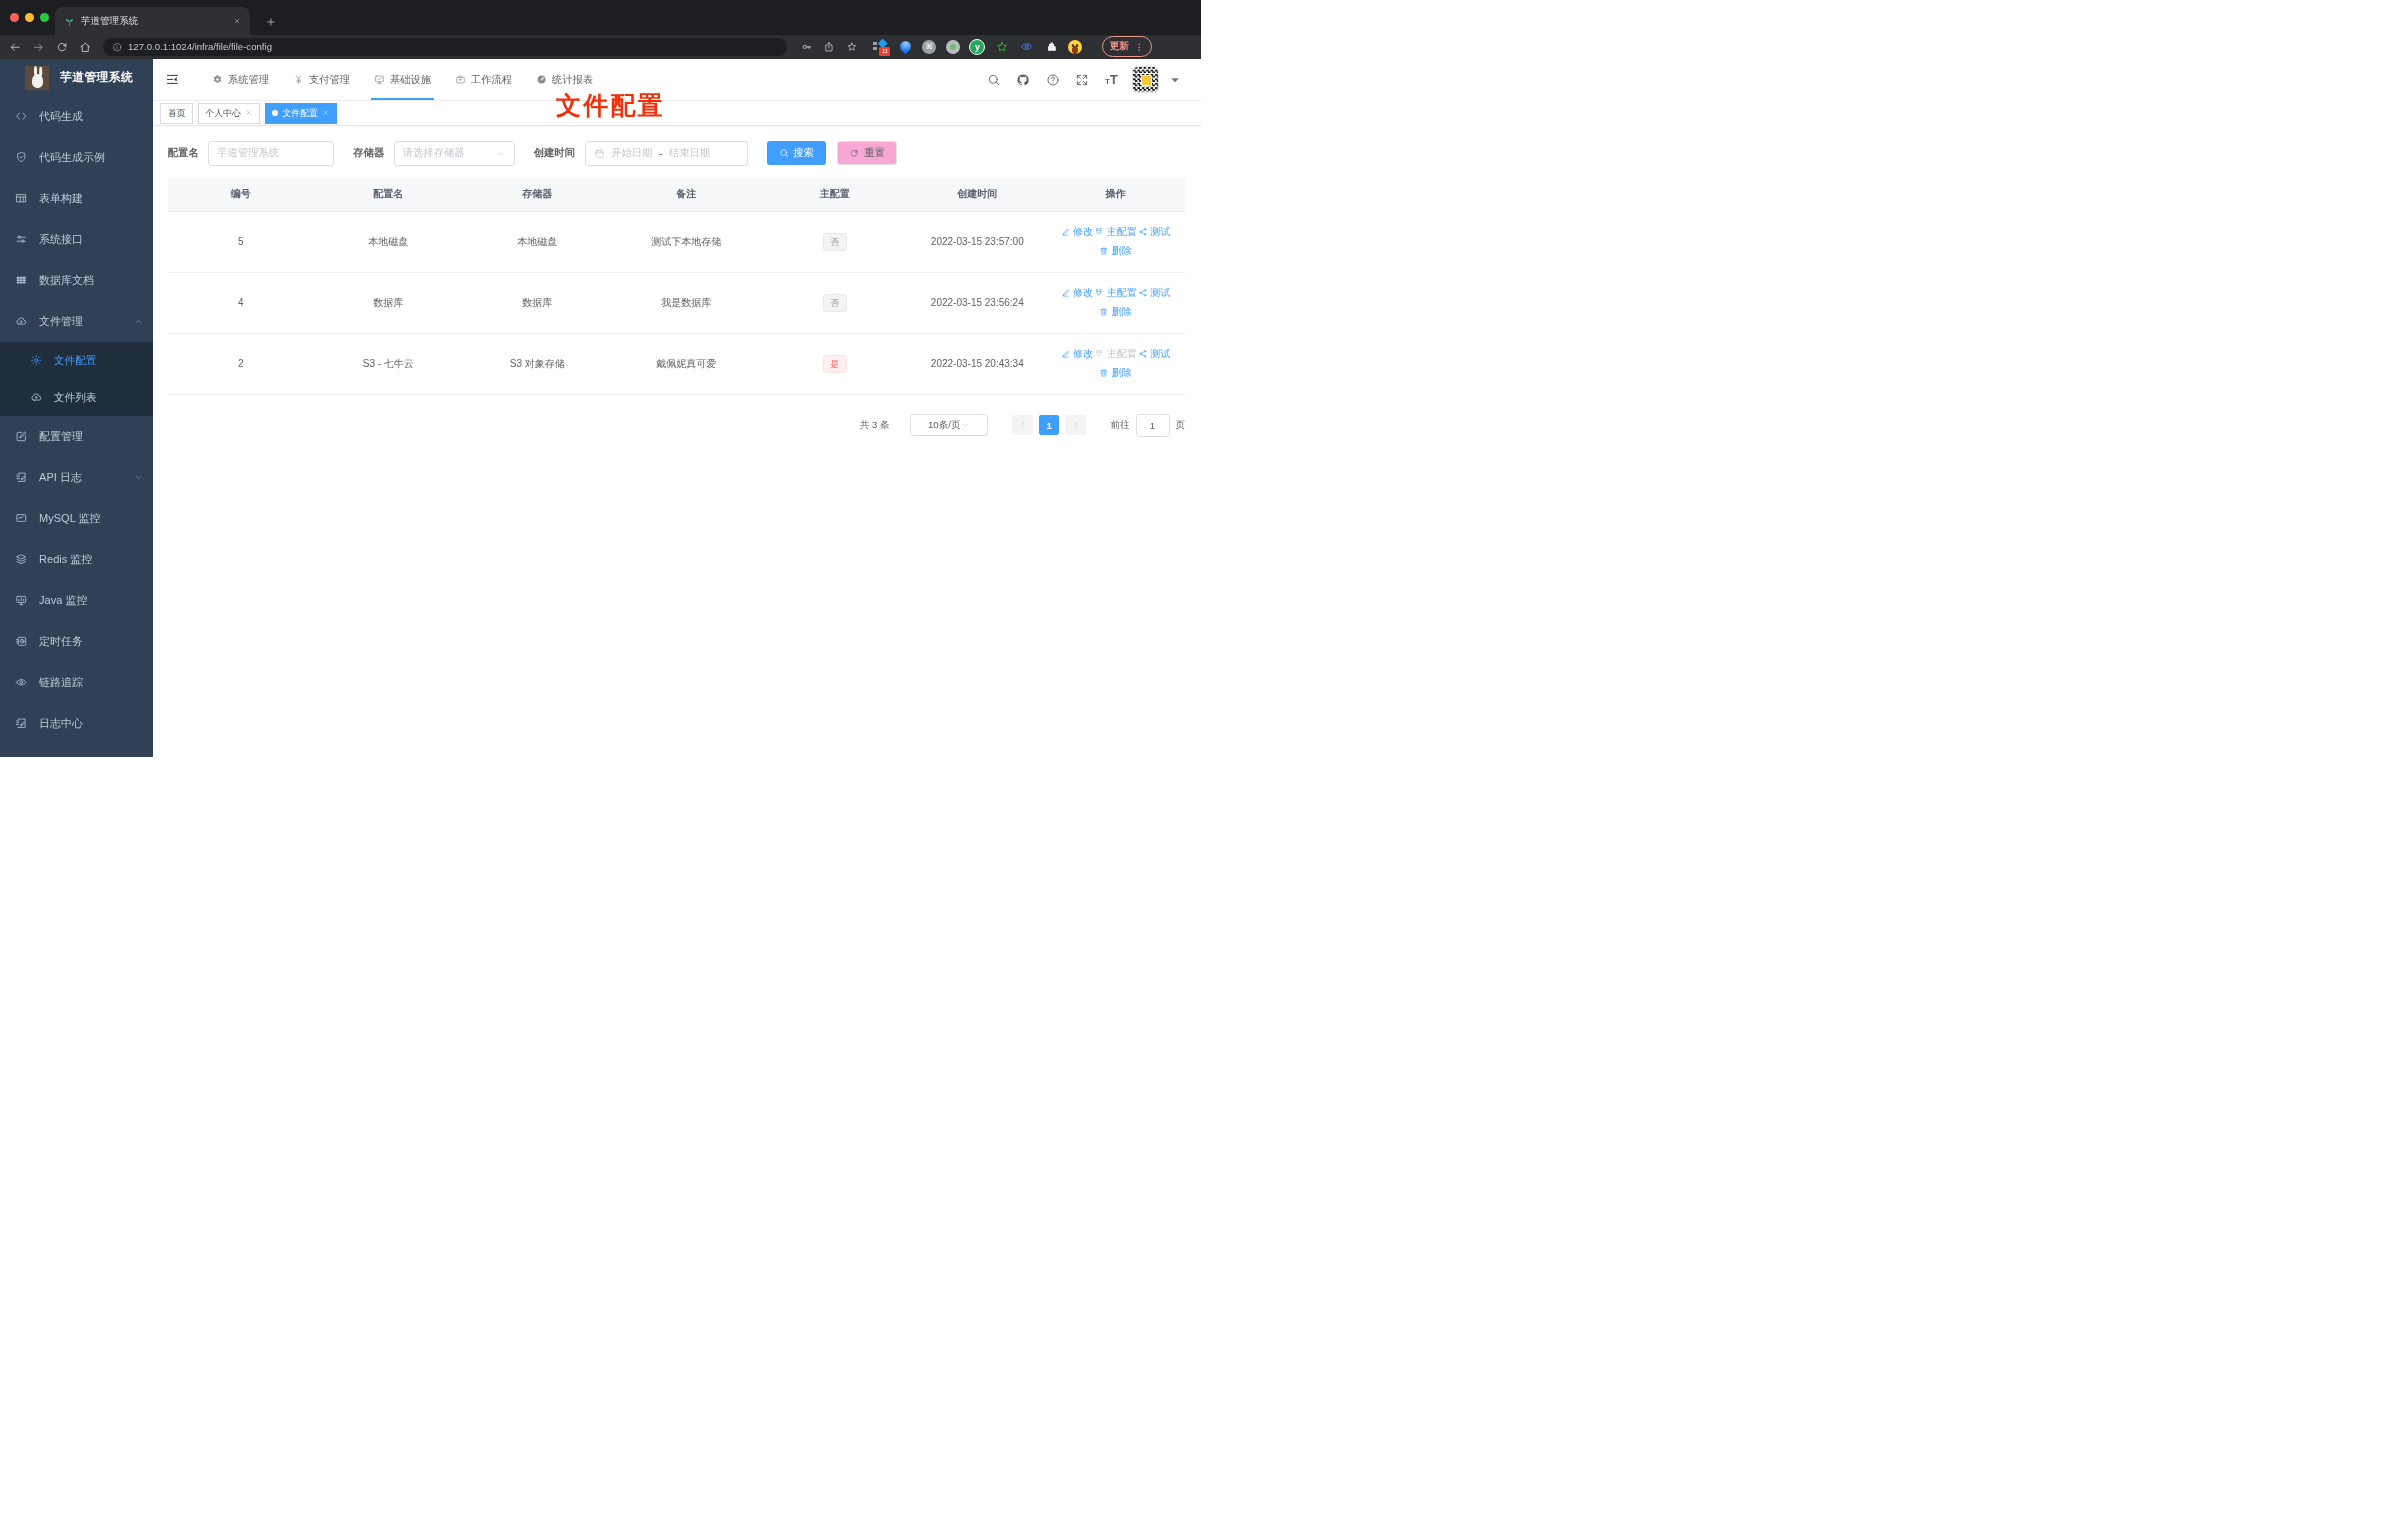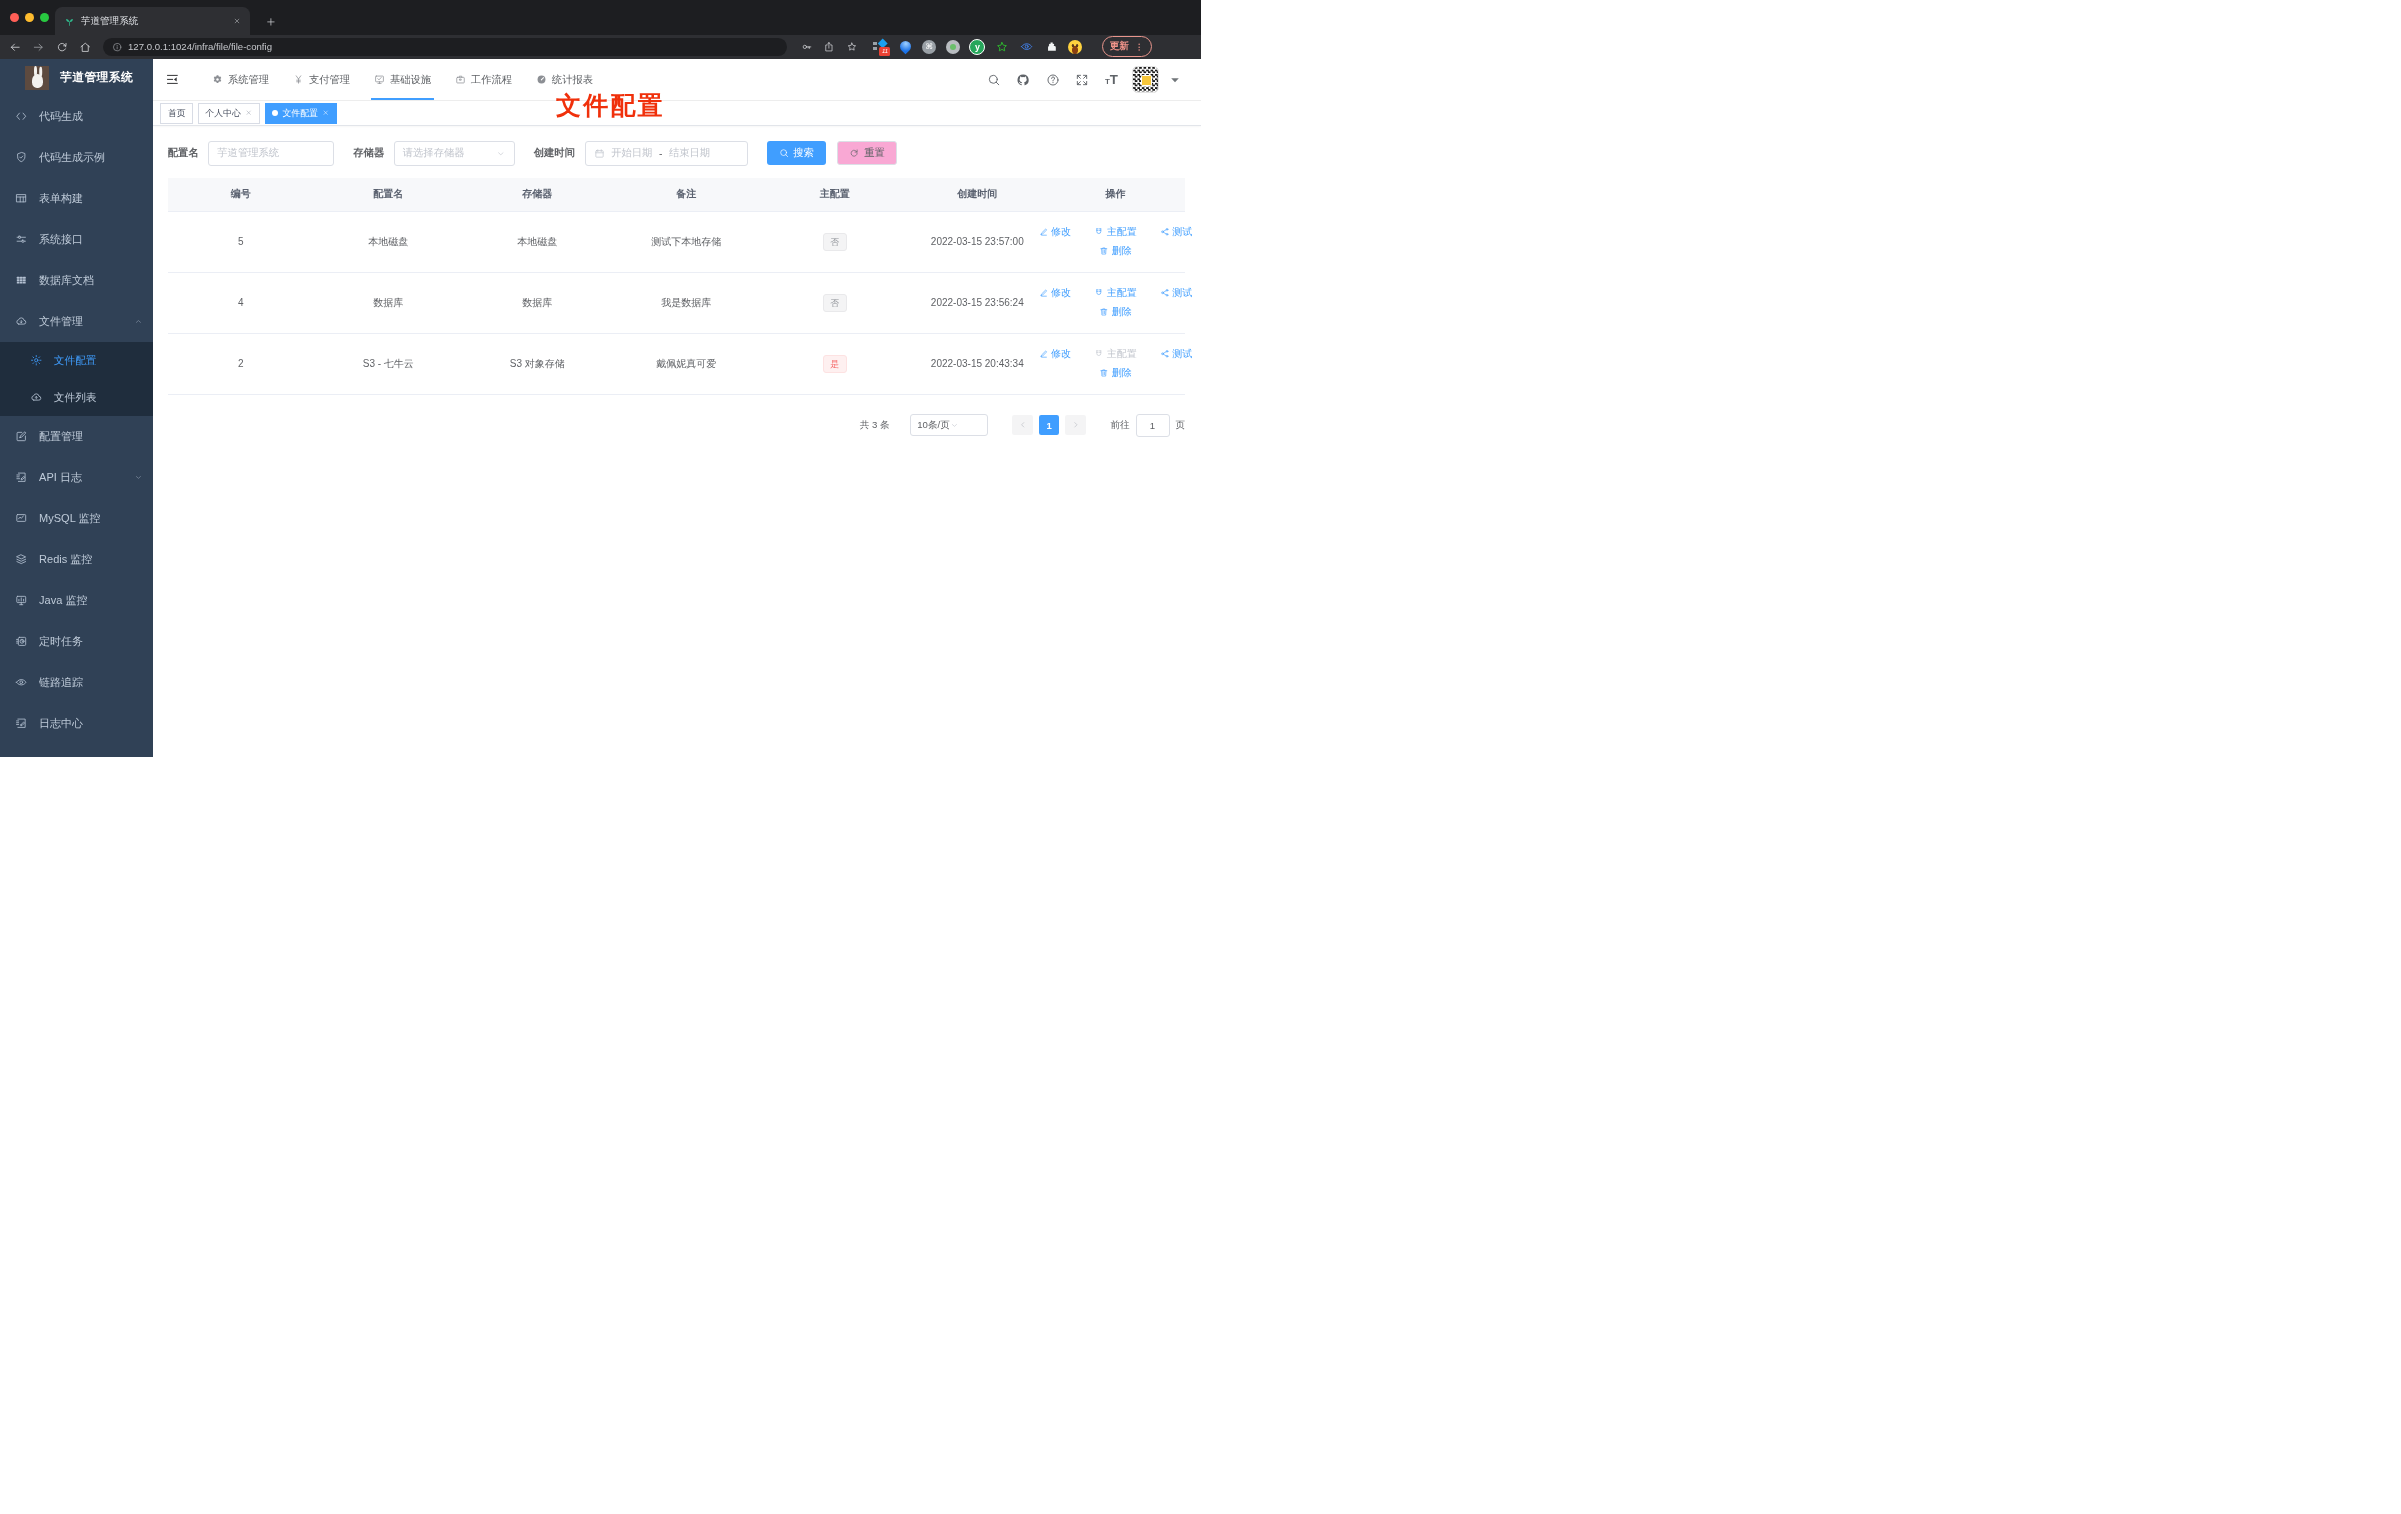--- a/index.html
+++ b/index.html
@@ -133,30 +133,30 @@
 
   table{width:100%;border-collapse:collapse;margin-top:11.8px;font-size:10px;color:#606266;table-layout:fixed}
   thead th{height:31px;background:#f7f8fa;font-weight:700;color:#5b6270;font-size:10px;
            border-bottom:0.7px solid #ebeef5;text-align:center}
   tbody td{height:58px;border-bottom:0.7px solid #ebeef5;text-align:center;vertical-align:middle}
   .el-tag{display:inline-block;height:16px;line-height:16px;padding:0 6.6px;border-radius:3px;font-size:8.9px;
           border:0.7px solid}
   .tag-info{background:#f4f4f5;border-color:#e9e9eb;color:#909399}
   .tag-danger{background:#fef0f0;border-color:#fde2e2;color:#f56c6c}
   .actions{display:flex;flex-direction:column;align-items:center;gap:5.2px}
-  .aline{display:flex;gap:23px}
+  .aline{display:flex;gap:1px}
   .alink{display:inline-flex;align-items:center;gap:3px;color:#409eff;font-size:10px;cursor:pointer;
          white-space:nowrap}
   .alink [data-icon]{font-size:9.6px}
   .alink.disabled{color:#c0c4cc;cursor:not-allowed}
 
   .pagination{margin-top:19px;display:flex;align-items:center;justify-content:flex-end;gap:20px;
               font-size:9.6px;color:#606266}
   .psel{height:20.7px;width:63px;border:0.7px solid #dcdfe6;border-radius:3px;display:flex;align-items:center;
-        justify-content:flex-start;padding:0 6.6px;cursor:pointer}
+        justify-content:center;padding:0 6.6px;cursor:pointer}
   .psel .chev{font-size:8.9px;color:#c0c4cc}
   .pgroup{display:flex;gap:5.9px;margin:0 4.4px}
   .pbtn{width:20.7px;height:20.7px;border-radius:2.2px;background:#f4f4f5;color:#b8bbc2;display:flex;
         align-items:center;justify-content:center;font-size:9.6px;cursor:pointer}
   .pcur{width:20.7px;height:20.7px;border-radius:2.2px;background:#409eff;color:#fff;display:flex;
         align-items:center;justify-content:center;font-weight:700;cursor:pointer}
   .goto{display:flex;align-items:center;gap:5.9px}
   .goto-input{width:28px;height:19px;border:0.7px solid #dcdfe6;border-radius:3px;text-align:center;
               color:#606266;font-size:9.6px;outline:none;font-family:inherit}
 </style>

